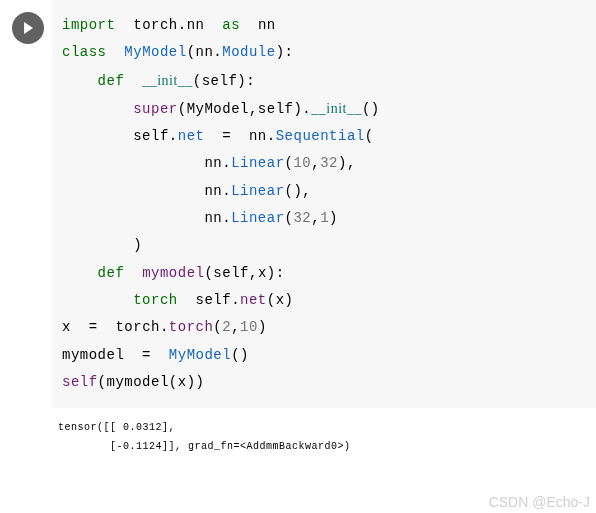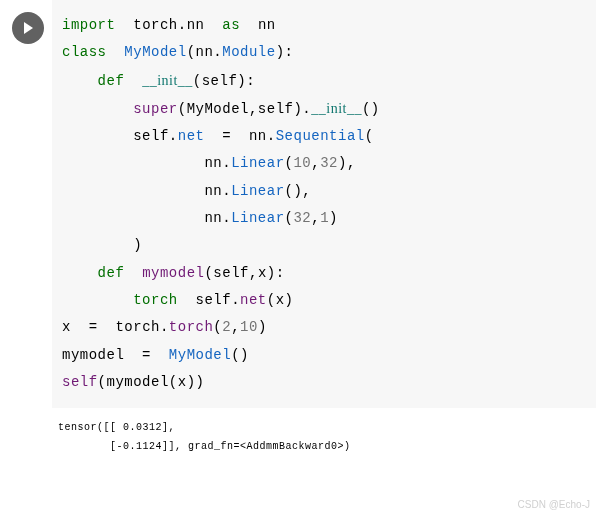--- a/index.html
+++ b/index.html
@@ -52,21 +52,21 @@
       font-size: 10px;
       line-height: 1.9;
       color: #000000;
       white-space: pre;
       letter-spacing: 0.5px;
     }
     .watermark {
       position: absolute;
       right: 6px;
       bottom: 3px;
-      font-size: 10px;
+      font-size: 14px;
       color: #d0d0d0;
       letter-spacing: 0;
       font-family: Arial, sans-serif;
     }
   </style>
 </head>
 <body>
 
 <div class="notebook-cell">
   <div class="run-btn">

